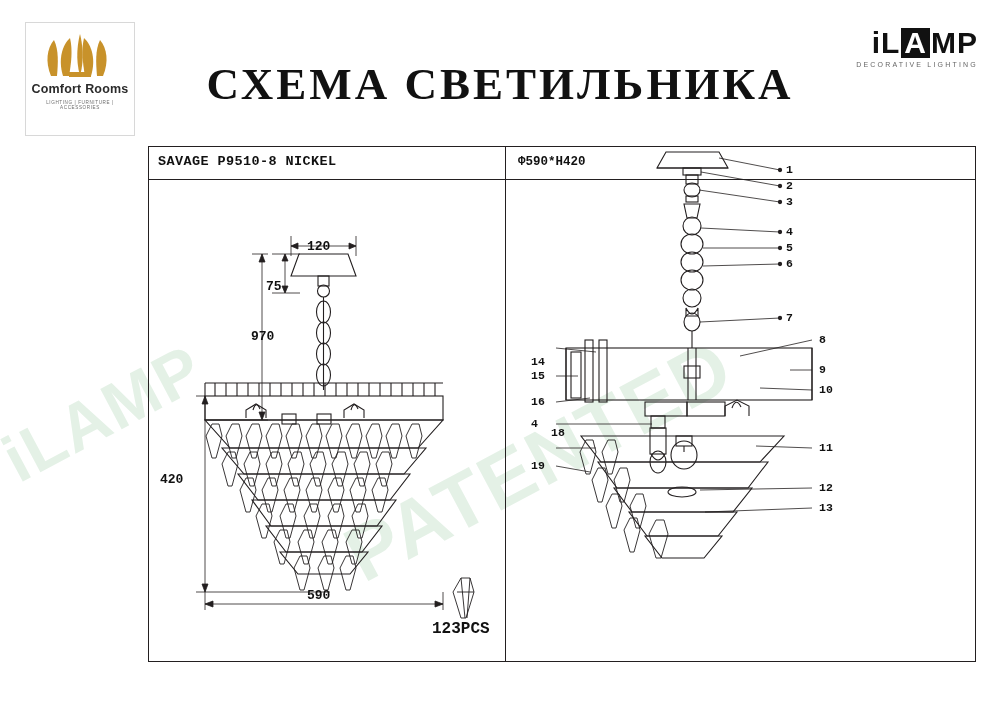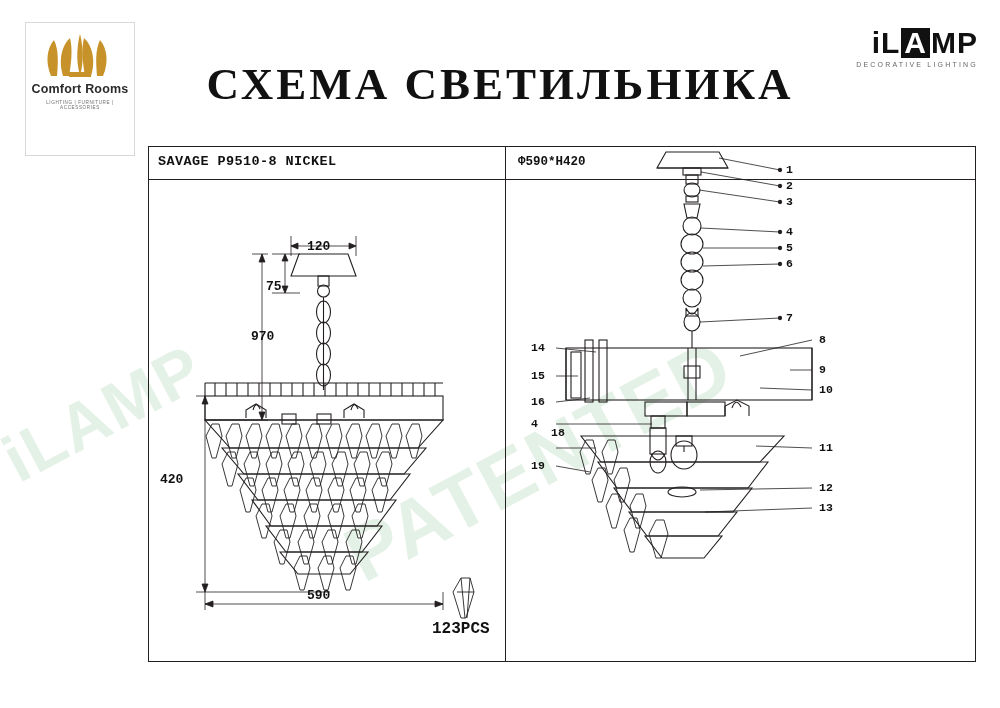--- a/index.html
+++ b/index.html
@@ -42,21 +42,21 @@
     transform: rotate(-28deg);
     transform-origin: left top;
     color: #e4f1e6;
   }
   
   .cr-logo {
     position: absolute;
     left: 25px;
     top: 22px;
     width: 110px;
-    height: 134px;
+    height: 114px;
     border: 1px solid #d8d8d8;
     background: #fff;
     box-sizing: border-box;
     text-align: center;
   }
   .cr-crown {
     margin: 9px auto 2px auto;
     width: 74px;
     height: 46px;
     position: relative;
@@ -511,20 +511,20 @@
   <div class="callout-text" style="left:786px; top:241px;">5</div>
   <div class="callout-text" style="left:786px; top:257px;">6</div>
   <div class="callout-text" style="left:786px; top:311px;">7</div>
   <div class="callout-text" style="left:819px; top:333px;">8</div>
   <div class="callout-text" style="left:819px; top:363px;">9</div>
   <div class="callout-text" style="left:819px; top:383px;">10</div>
   <div class="callout-text" style="left:819px; top:441px;">11</div>
   <div class="callout-text" style="left:819px; top:481px;">12</div>
   <div class="callout-text" style="left:819px; top:501px;">13</div>
 
-  <div class="callout-text" style="left:531px; top:341px;">14</div>
+  <div class="callout-text" style="left:531px; top:355px;">14</div>
   <div class="callout-text" style="left:531px; top:369px;">15</div>
   <div class="callout-text" style="left:531px; top:395px;">16</div>
   <div class="callout-text" style="left:531px; top:417px;">4</div>
   <div class="callout-text" style="left:531px; top:426px;margin-left:20px;">18</div>
   <div class="callout-text" style="left:531px; top:459px;">19</div>
 
 </div>
 
 </body></html>

